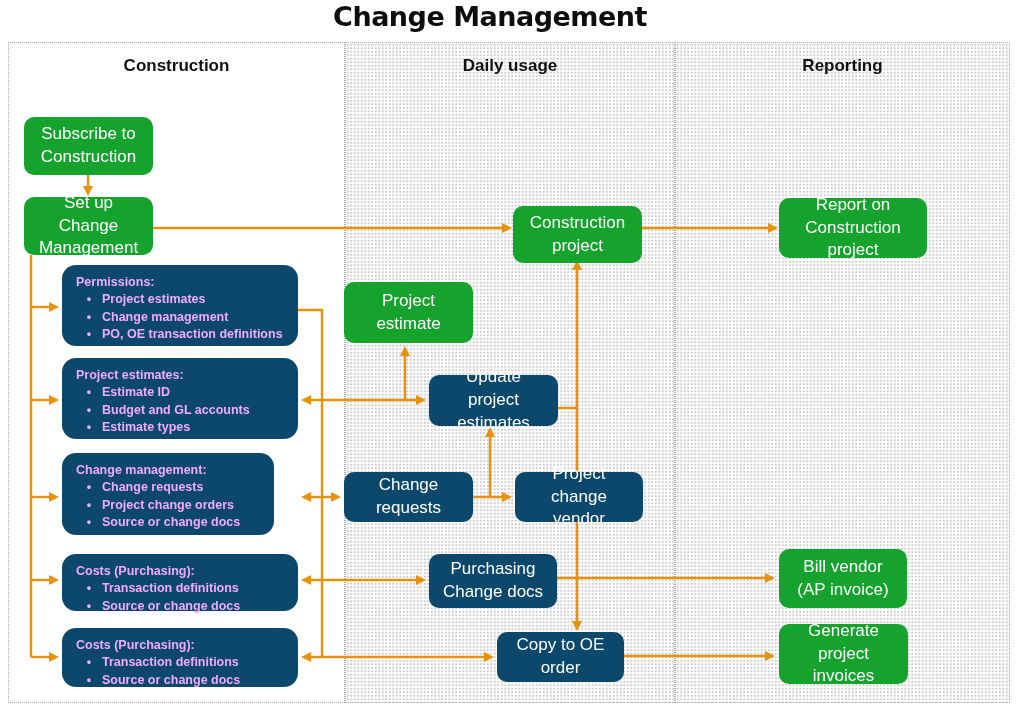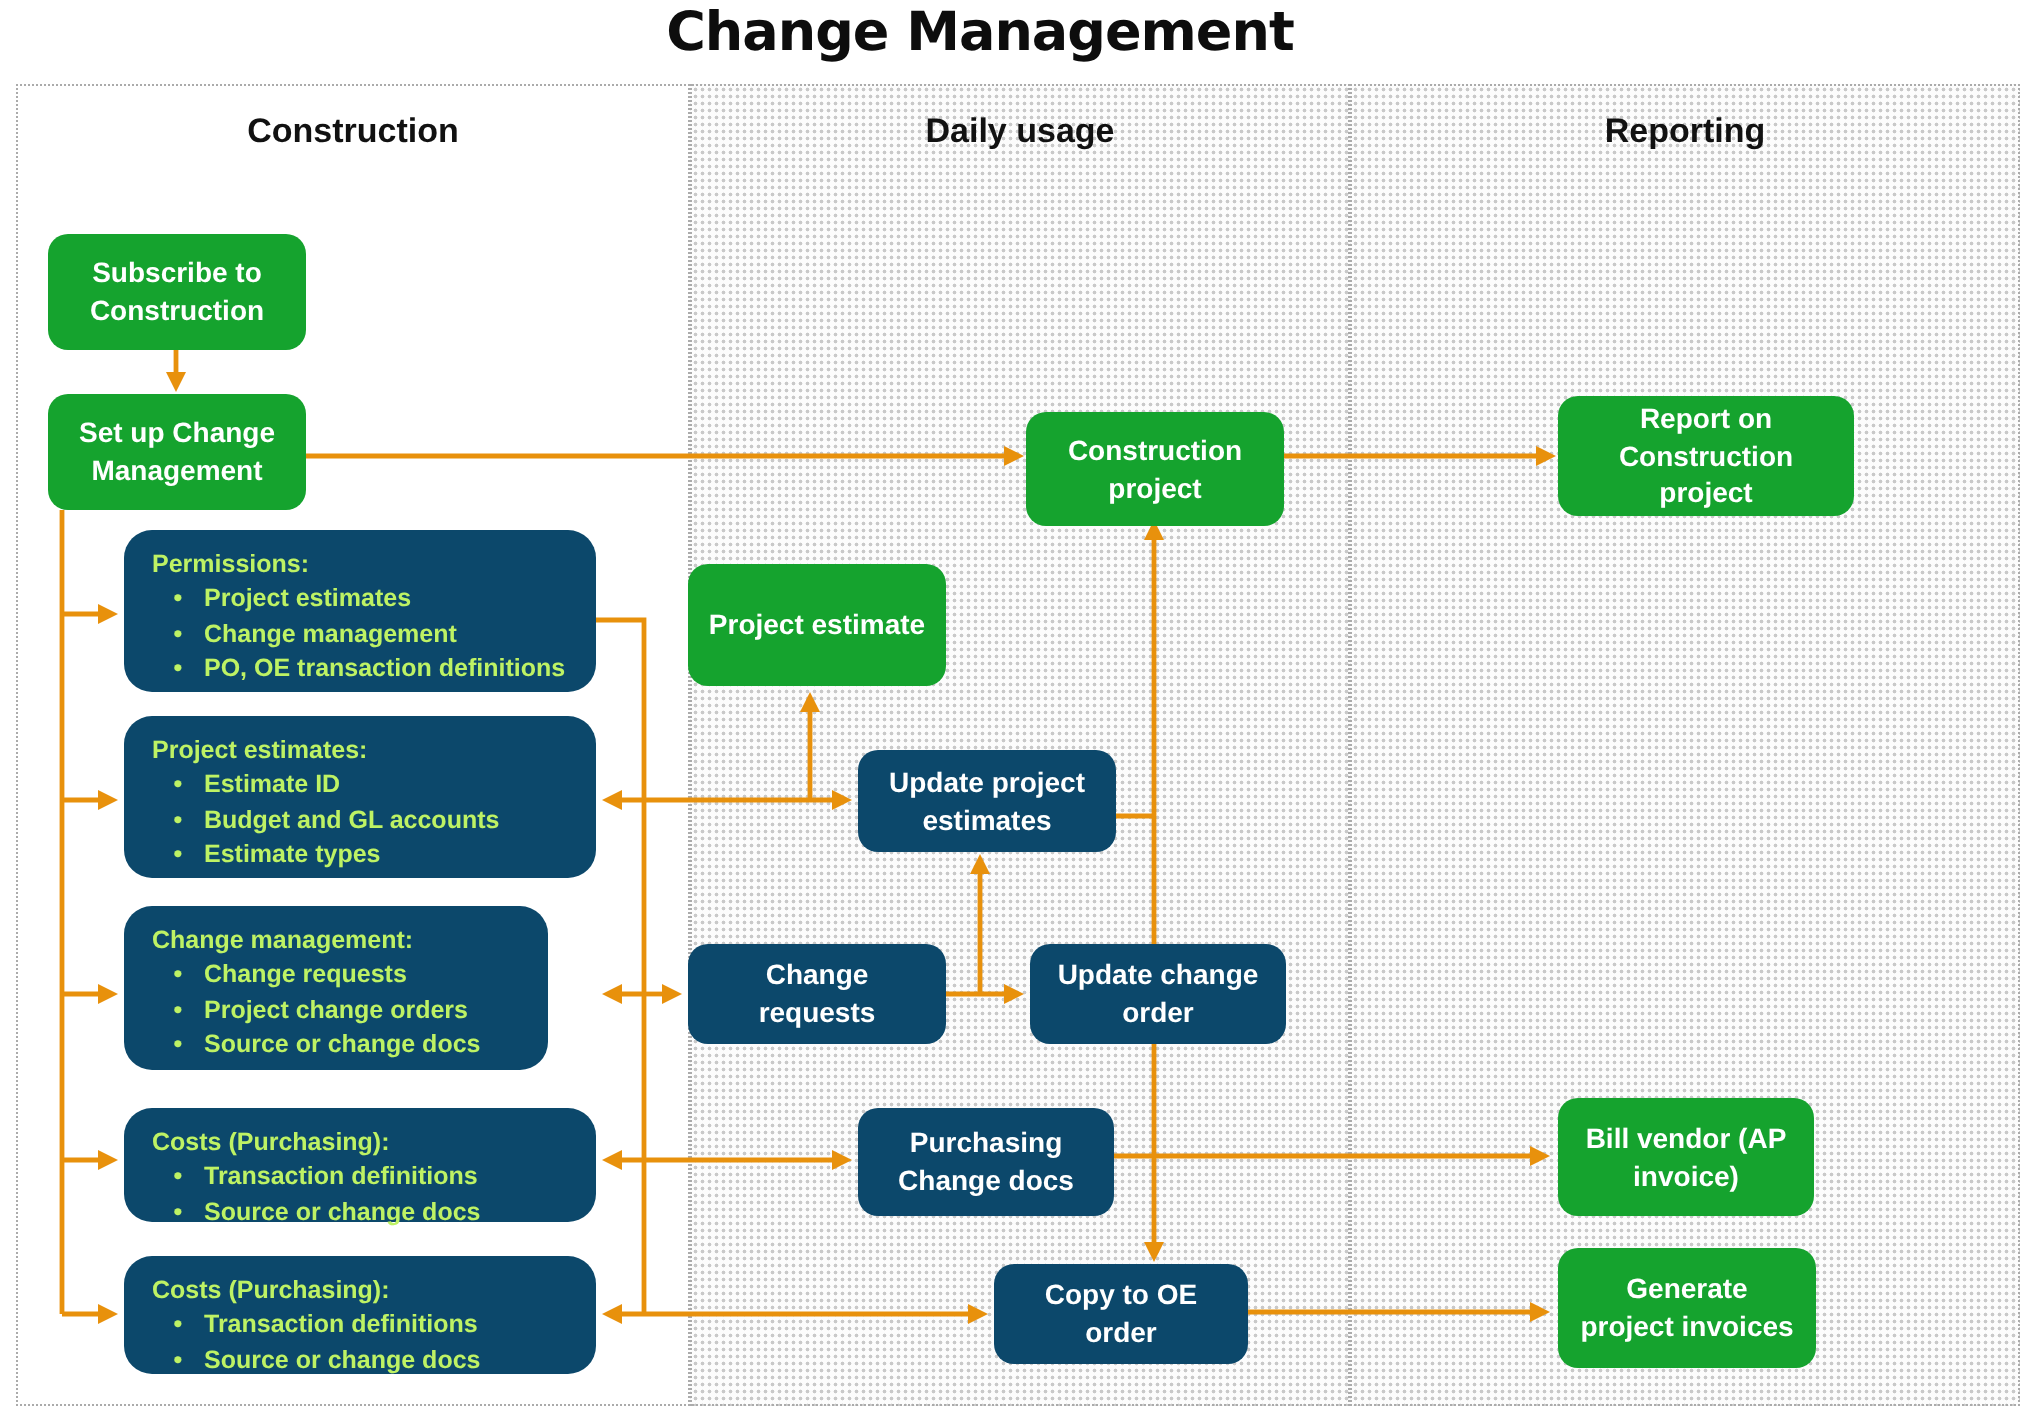--- a/index.html
+++ b/index.html
@@ -10,25 +10,25 @@
          font-family:"DejaVu Sans",sans-serif;}
   .col{position:absolute;top:42px;height:661px;box-sizing:border-box;
        border:1.5px dotted var(--border);}
   .col.dots{background-color:#fcfcfc;
        background-image:radial-gradient(var(--dot) 0.9px, transparent 1.05px);
        background-size:3.5px 3.5px;}
   .col-header{position:absolute;top:13px;left:0;width:100%;text-align:center;
        font-size:17px;font-weight:700;color:#111;}
   .node{position:absolute;box-sizing:border-box;color:#fff;display:flex;
        align-items:center;justify-content:center;text-align:center;
-       font-size:14px;font-weight:700;line-height:1.35;padding:4px 10px;}
+       font-size:17px;font-weight:400;line-height:1.35;padding:4px 10px;}
   .green{background:var(--green);border-radius:10px;}
   .blue{background:var(--blue);border-radius:10px;}
   .listbox{position:absolute;box-sizing:border-box;background:var(--blue);
-       color:#bef264;border-radius:14px;font-size:12.5px;font-weight:600;
+       color:#f0abfc;border-radius:14px;font-size:12.5px;font-weight:600;
        line-height:1.38;padding:9px 10px 6px 14px;}
   .listbox .li{display:flex;}
   .listbox .dot{width:26px;text-align:center;flex:none;}
   .overlay{position:absolute;left:0;top:0;pointer-events:none;}
   .arrow{fill:none;stroke:var(--orange);stroke-width:2.4;}
   .ahead{fill:var(--orange);}
 </style>
 </head>
 <body>
 
@@ -83,21 +83,21 @@
   <div class="node green" style="left:24px;top:117px;width:129px;height:58px">Subscribe to Construction</div>
   <div class="node green" style="left:24px;top:197px;width:129px;height:58px">Set up Change Management</div>
   <div class="node green" style="left:513px;top:206px;width:129px;height:57px">Construction project</div>
   <div class="node green" style="left:344px;top:282px;width:129px;height:61px">Project estimate</div>
   <div class="node green" style="left:779px;top:198px;width:148px;height:60px">Report on Construction project</div>
   <div class="node green" style="left:779px;top:549px;width:128px;height:59px">Bill vendor (AP invoice)</div>
   <div class="node green" style="left:779px;top:624px;width:129px;height:60px">Generate project invoices</div>
 
   <div class="node blue" style="left:429px;top:375px;width:129px;height:51px">Update project estimates</div>
   <div class="node blue" style="left:344px;top:472px;width:129px;height:50px">Change requests</div>
-  <div class="node blue" style="left:515px;top:472px;width:128px;height:50px">Update change order</div>
+  <div class="node blue" style="left:515px;top:472px;width:128px;height:50px">Project change vendor</div>
   <div class="node blue" style="left:429px;top:554px;width:128px;height:54px">Purchasing Change docs</div>
   <div class="node blue" style="left:497px;top:632px;width:127px;height:50px">Copy to OE order</div>
 
   <div class="listbox" style="left:62px;top:265px;width:236px;height:81px">
     <div>Permissions:</div>
     <div class="li">
         <span class="dot">•</span>
         <span>Project estimates</span>
       </div>
     <div class="li">

